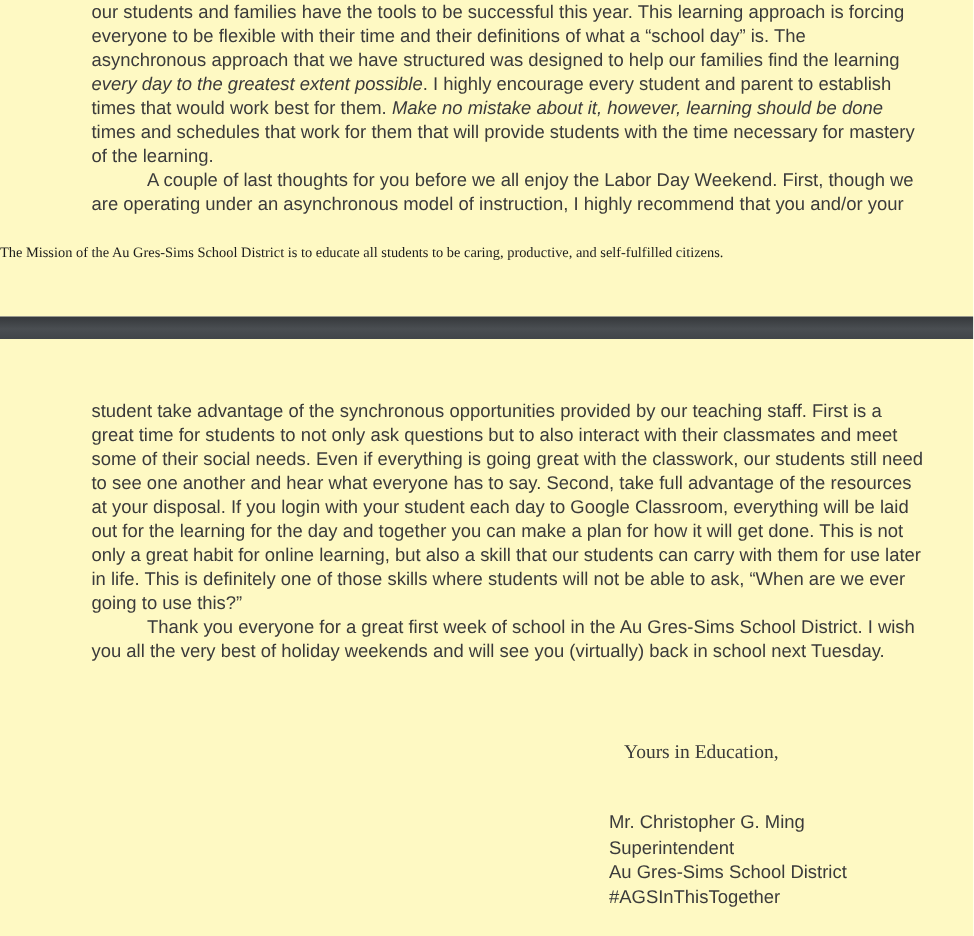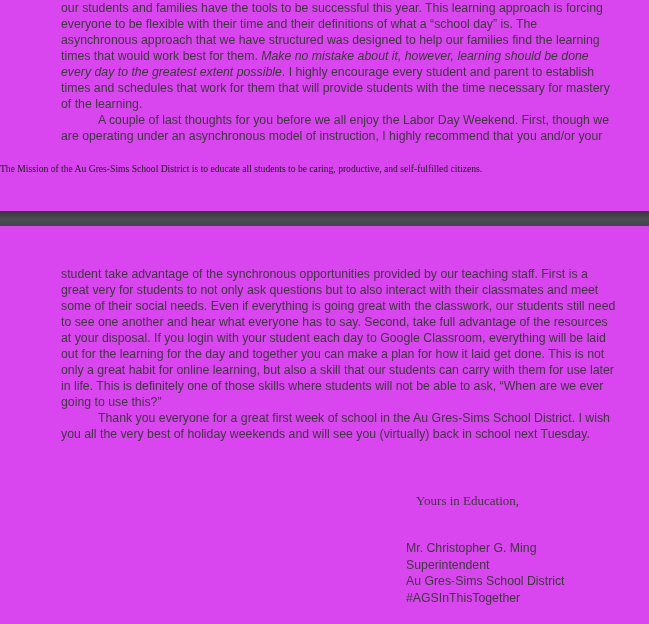--- a/index.html
+++ b/index.html
@@ -13,21 +13,21 @@
     height: 624px;
     background: #fdfdfe;
     overflow: hidden;
     font-family: "Liberation Sans", sans-serif;
     color: #3b3b3b;
   }
   .page {
     position: absolute;
     left: 0;
     width: 649px;
-    background: #d946ef;
+    background: #fef9c3;
   }
   .page-1 { top: 0; height: 211px; }
   .page-2 { top: 226px; height: 398px; }
   .page-separator {
     position: absolute;
     left: 0;
     top: 211px;
     width: 649px;
     height: 15px;
     background: linear-gradient(180deg, #35383b 0%, #4a4e52 55%, #414549 100%);
@@ -75,40 +75,40 @@
 </head>
 <body>
 
 <div class="viewer">
 
   <div class="page page-1">
     <div class="body-text p1-body">
         <div class="line"><span>our students and families have the tools to be successful this year. This learning approach is forcing</span></div>
         <div class="line"><span>everyone to be flexible with their time and their definitions of what a “school day” is. The</span></div>
         <div class="line"><span>asynchronous approach that we have structured was designed to help our families find the learning</span></div>
+        <div class="line"><span class="italic">every day to the greatest extent possible</span><span>. I highly encourage every student and parent to establish</span></div>
         <div class="line"><span>times that would work best for them. </span><span class="italic">Make no mistake about it, however, learning should be done</span></div>
-        <div class="line"><span class="italic">every day to the greatest extent possible</span><span>. I highly encourage every student and parent to establish</span></div>
         <div class="line"><span>times and schedules that work for them that will provide students with the time necessary for mastery</span></div>
         <div class="line"><span>of the learning.</span></div>
         <div class="line indent"><span>A couple of last thoughts for you before we all enjoy the Labor Day Weekend. First, though we</span></div>
         <div class="line"><span>are operating under an asynchronous model of instruction, I highly recommend that you and/or your</span></div>
       </div>
     <div class="mission">The Mission of the Au Gres-Sims School District is to educate all students to be caring, productive, and self-fulfilled citizens.</div>
   </div>
 
   <div class="page-separator"></div>
 
   <div class="page page-2">
     <div class="body-text p2-body">
         <div class="line"><span>student take advantage of the synchronous opportunities provided by our teaching staff. First is a</span></div>
-        <div class="line"><span>great very for students to not only ask questions but to also interact with their classmates and meet</span></div>
+        <div class="line"><span>great time for students to not only ask questions but to also interact with their classmates and meet</span></div>
         <div class="line"><span>some of their social needs. Even if everything is going great with the classwork, our students still need</span></div>
         <div class="line"><span>to see one another and hear what everyone has to say. Second, take full advantage of the resources</span></div>
         <div class="line"><span>at your disposal. If you login with your student each day to Google Classroom, everything will be laid</span></div>
-        <div class="line"><span>out for the learning for the day and together you can make a plan for how it laid get done. This is not</span></div>
+        <div class="line"><span>out for the learning for the day and together you can make a plan for how it will get done. This is not</span></div>
         <div class="line"><span>only a great habit for online learning, but also a skill that our students can carry with them for use later</span></div>
         <div class="line"><span>in life. This is definitely one of those skills where students will not be able to ask, “When are we ever</span></div>
         <div class="line"><span>going to use this?”</span></div>
         <div class="line indent"><span>Thank you everyone for a great first week of school in the Au Gres-Sims School District. I wish</span></div>
         <div class="line"><span>you all the very best of holiday weekends and will see you (virtually) back in school next Tuesday.</span></div>
       </div>
     <div class="closing">Yours in Education,</div>
     <div class="signature">
         <div class="line">Mr. Christopher G. Ming</div>
         <div class="line">Superintendent</div>

